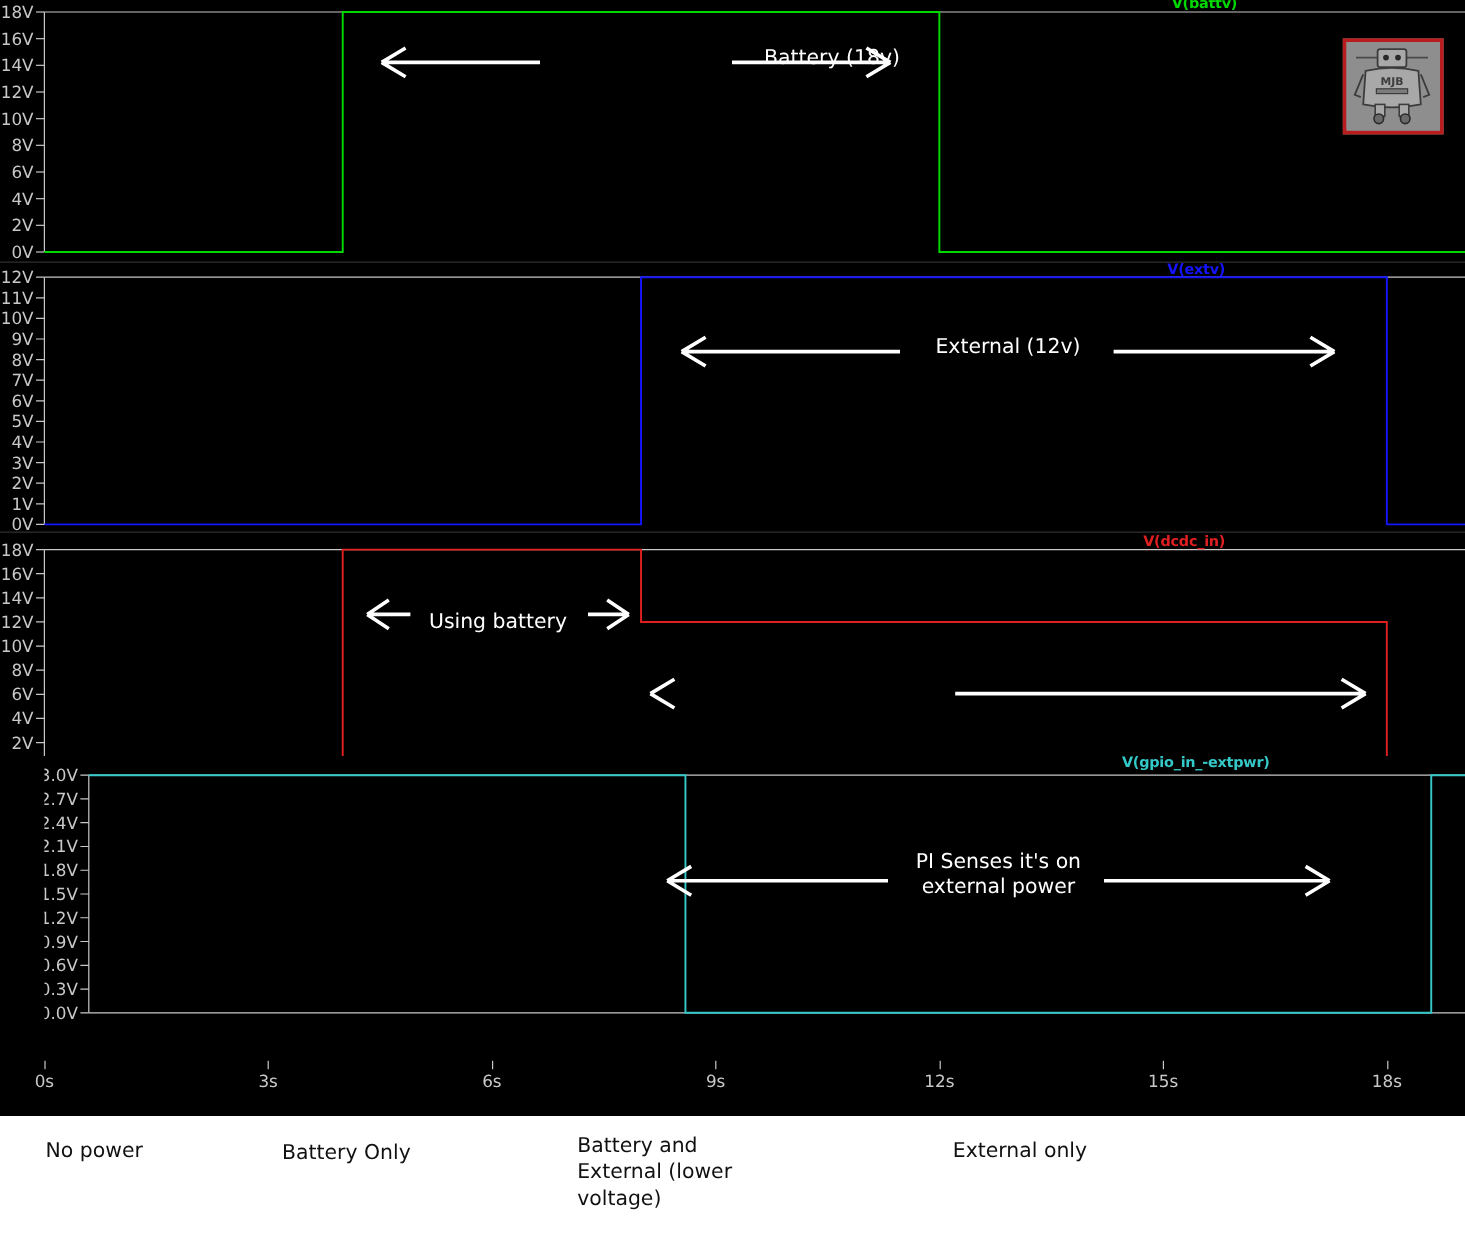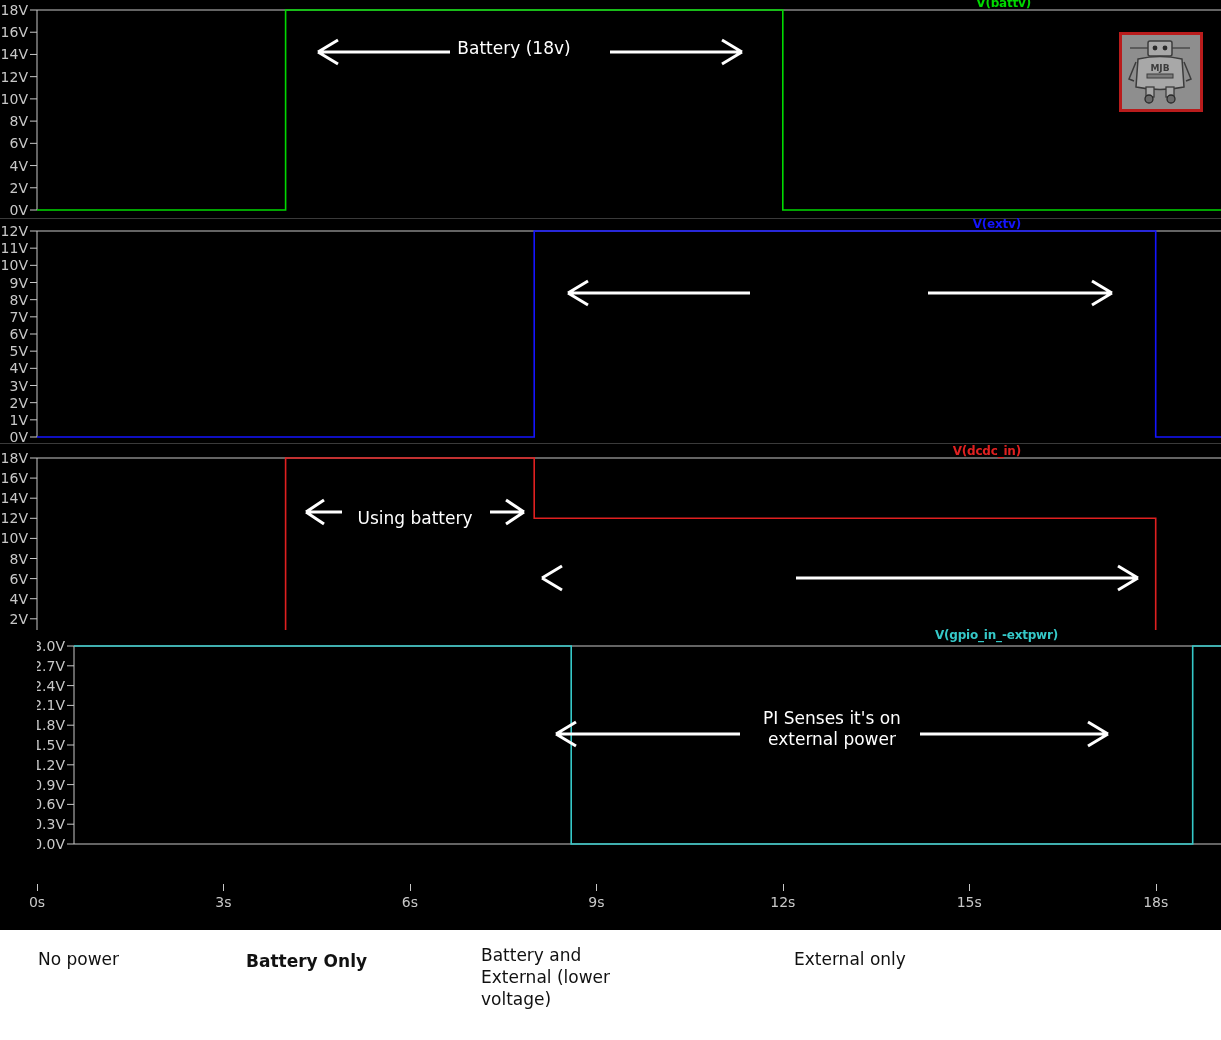--- a/index.html
+++ b/index.html
@@ -114,21 +114,21 @@
           <line x1="30" y1="76.66666666666669" x2="37" y2="76.66666666666669" stroke="#c8c8c8" stroke-width="1"></line>
           <text x="28" y="81.66666666666669" text-anchor="end" font-family="DejaVu Sans, sans-serif" font-size="14" fill="#c8c8c8">12V</text>
           <line x1="30" y1="54.44444444444443" x2="37" y2="54.44444444444443" stroke="#c8c8c8" stroke-width="1"></line>
           <text x="28" y="59.44444444444443" text-anchor="end" font-family="DejaVu Sans, sans-serif" font-size="14" fill="#c8c8c8">14V</text>
           <line x1="30" y1="32.22222222222223" x2="37" y2="32.22222222222223" stroke="#c8c8c8" stroke-width="1"></line>
           <text x="28" y="37.22222222222223" text-anchor="end" font-family="DejaVu Sans, sans-serif" font-size="14" fill="#c8c8c8">16V</text>
           <line x1="30" y1="10" x2="37" y2="10" stroke="#c8c8c8" stroke-width="1"></line>
           <text x="28" y="15" text-anchor="end" font-family="DejaVu Sans, sans-serif" font-size="14" fill="#c8c8c8">18V</text>
           <polyline points="37,210 285.6,210 285.6,10 782.8,10 782.8,210 1248.925,210" fill="none" stroke="#00d900" stroke-width="1.6"></polyline>
         </svg>
-      <div class="annotation" style="left:294px;top:38px;width:440px;">Battery (18v)</div>
+      <div class="annotation" style="left:310px;top:38px;width:440px;text-align:right;">Battery (18v)</div>
       <svg width="440" height="40" style="position:absolute;left:310px;top:32px;pointer-events:none;">
         <path d="M8 20 L 28 8 M8 20 L 28 32 M8 20 L 140 20 M300 20 L 432 20 M432 20 L 412 8 M432 20 L 412 32" stroke="#ffffff" stroke-width="3" fill="none"></path>
       </svg>
       <div class="robot" style="right:18px;top:32px;width:78px;height:74px;">
         <svg width="76" height="72" viewBox="0 0 76 72">
           <rect x="0" y="0" width="76" height="72" fill="#8e8e8e"></rect>
           <line x1="8" y1="13" x2="68" y2="13" stroke="#4a4a4a" stroke-width="1.5"></line>
           <rect x="26" y="6" width="24" height="15" rx="2" fill="#a8a8a8" stroke="#3c3c3c" stroke-width="1.5"></rect>
           <circle cx="33" cy="13" r="2.4" fill="#2a2a2a"></circle>
           <circle cx="43" cy="13" r="2.4" fill="#2a2a2a"></circle>
@@ -172,20 +172,21 @@
           <line x1="30" y1="63.5" x2="37" y2="63.5" stroke="#c8c8c8" stroke-width="1"></line>
           <text x="28" y="68.5" text-anchor="end" font-family="DejaVu Sans, sans-serif" font-size="14" fill="#c8c8c8">9V</text>
           <line x1="30" y1="46.333333333333314" x2="37" y2="46.333333333333314" stroke="#c8c8c8" stroke-width="1"></line>
           <text x="28" y="51.333333333333314" text-anchor="end" font-family="DejaVu Sans, sans-serif" font-size="14" fill="#c8c8c8">10V</text>
           <line x1="30" y1="29.166666666666686" x2="37" y2="29.166666666666686" stroke="#c8c8c8" stroke-width="1"></line>
           <text x="28" y="34.166666666666686" text-anchor="end" font-family="DejaVu Sans, sans-serif" font-size="14" fill="#c8c8c8">11V</text>
           <line x1="30" y1="12" x2="37" y2="12" stroke="#c8c8c8" stroke-width="1"></line>
           <text x="28" y="17" text-anchor="end" font-family="DejaVu Sans, sans-serif" font-size="14" fill="#c8c8c8">12V</text>
           <polyline points="37,218 534.2,218 534.2,12 1155.7,12 1155.7,218 1248.925,218" fill="none" stroke="#1414ff" stroke-width="1.6"></polyline>
         </svg>
+      <div class="annotation" style="left:560px;top:60px;width:560px;">External (12v)</div>
       <svg width="560" height="40" style="position:absolute;left:560px;top:54px;pointer-events:none;">
         <path d="M8 20 L 28 8 M8 20 L 28 32 M8 20 L 190 20 M368 20 L 552 20 M552 20 L 532 8 M552 20 L 532 32" stroke="#ffffff" stroke-width="3" fill="none"></path>
       </svg>
     </div>
     <div class="panel-sep" style="top:443px;"></div>
 
     <div class="panel" id="panel-2" style="top:444px;height:225px;">
       <div class="trace-label" id="tl-2" style="right:200px;top:0px;color:#e02020;">V(dcdc_in)</div>
       <svg id="svg-2" width="1221" height="225">
           <line x1="37" y1="14" x2="37" y2="215" stroke="#c8c8c8" stroke-width="1"></line>
@@ -276,20 +277,20 @@
         <div class="xtick-label" style="left: 742.8px; top: 894px; width: 80px;">12s</div>
         <div class="xtick-mark" style="left: 969.25px; top: 884px;"></div>
         <div class="xtick-label" style="left: 929.25px; top: 894px; width: 80px;">15s</div>
         <div class="xtick-mark" style="left: 1155.7px; top: 884px;"></div>
         <div class="xtick-label" style="left: 1115.7px; top: 894px; width: 80px;">18s</div>
       </div>
   </div>
 
   <div class="captions-band">
     <div class="caption" style="left:12px;top:18px;width:180px;">No power</div>
-    <div class="caption" style="left:220px;top:20px;width:190px;font-weight:bold;">Battery Only</div>
+    <div class="caption" style="left:209px;top:20px;width:190px;">Battery Only</div>
     <div class="caption" style="left:455px;top:14px;width:200px;">Battery and
 External (lower
 voltage)</div>
     <div class="caption" style="left:768px;top:18px;width:200px;">External only</div>
   </div>
 
 </div>
 
 </body></html>

